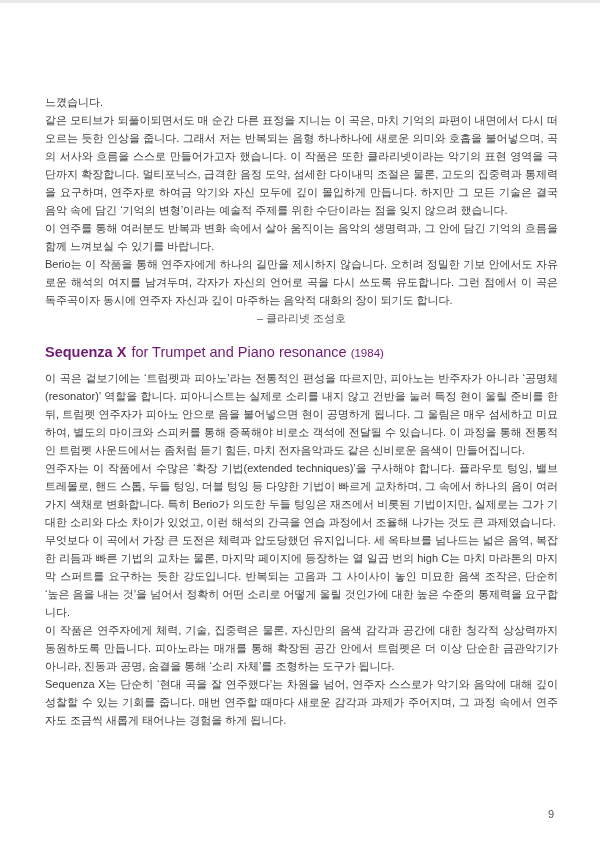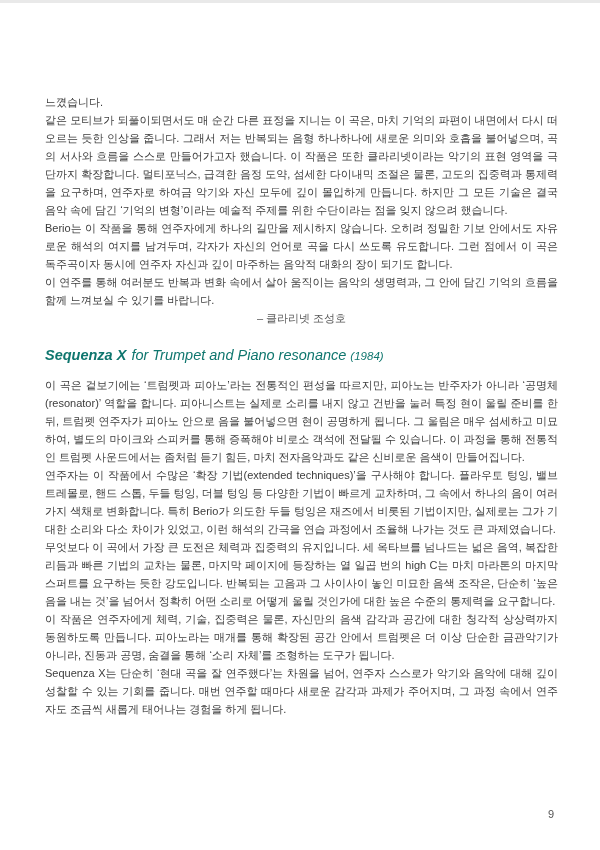--- a/index.html
+++ b/index.html
@@ -28,25 +28,24 @@
   .signature {
     font-size: 11px;
     line-height: 18px;
     color: #595959;
     text-align: center;
     margin: 0;
   }
   .section-heading {
     margin: 15px 0 6px 0;
     font-size: 14.5px;
-    line-height: 27px;
-    color: #0f766e;
+    line-height: 20px;
+    color: #701a75;
     font-weight: normal;
     white-space: nowrap;
-    font-style: italic;
   }
   .heading-title { font-weight: bold; margin-right: 5px; }
   .heading-sub { font-weight: normal; }
   .heading-year { font-size: 11.5px; }
   .page-number {
     position: absolute;
     right: 46px;
     top: 803px;
     font-size: 11px;
     line-height: 16px;
@@ -54,30 +53,30 @@
   }
 </style>
 </head>
 <body>
 
 <div class="page">
   <div class="content">
 
     <p class="para">느꼈습니다.</p>
     <p class="para">같은 모티브가 되풀이되면서도 매 순간 다른 표정을 지니는 이 곡은, 마치 기억의 파편이 내면에서 다시 떠오르는 듯한 인상을 줍니다. 그래서 저는 반복되는 음형 하나하나에 새로운 의미와 호흡을 불어넣으며, 곡의 서사와 흐름을 스스로 만들어가고자 했습니다. 이 작품은 또한 클라리넷이라는 악기의 표현 영역을 극단까지 확장합니다. 멀티포닉스, 급격한 음정 도약, 섬세한 다이내믹 조절은 물론, 고도의 집중력과 통제력을 요구하며, 연주자로 하여금 악기와 자신 모두에 깊이 몰입하게 만듭니다. 하지만 그 모든 기술은 결국 음악 속에 담긴 ‘기억의 변형’이라는 예술적 주제를 위한 수단이라는 점을 잊지 않으려 했습니다.</p>
+    <p class="para">이 연주를 통해 여러분도 반복과 변화 속에서 살아 움직이는 음악의 생명력과, 그 안에 담긴 기억의 흐름을 함께 느껴보실 수 있기를 바랍니다.</p>
     <p class="para">Berio는 이 작품을 통해 연주자에게 하나의 길만을 제시하지 않습니다. 오히려 정밀한 기보 안에서도 자유로운 해석의 여지를 남겨두며, 각자가 자신의 언어로 곡을 다시 쓰도록 유도합니다. 그런 점에서 이 곡은 독주곡이자 동시에 연주자 자신과 깊이 마주하는 음악적 대화의 장이 되기도 합니다.</p>
-    <p class="para">이 연주를 통해 여러분도 반복과 변화 속에서 살아 움직이는 음악의 생명력과, 그 안에 담긴 기억의 흐름을 함께 느껴보실 수 있기를 바랍니다.</p>
     <p class="signature">– 클라리넷 조성호</p>
 
     <h2 class="section-heading"><span class="heading-title">Sequenza X</span><span class="heading-sub">for Trumpet and Piano resonance</span>
       <span class="heading-year">(1984)</span>
     </h2>
 
     <p class="para">이 곡은 겉보기에는 ‘트럼펫과 피아노’라는 전통적인 편성을 따르지만, 피아노는 반주자가 아니라 ‘공명체(resonator)’ 역할을 합니다. 피아니스트는 실제로 소리를 내지 않고 건반을 눌러 특정 현이 울릴 준비를 한 뒤, 트럼펫 연주자가 피아노 안으로 음을 불어넣으면 현이 공명하게 됩니다. 그 울림은 매우 섬세하고 미묘하여, 별도의 마이크와 스피커를 통해 증폭해야 비로소 객석에 전달될 수 있습니다. 이 과정을 통해 전통적인 트럼펫 사운드에서는 좀처럼 듣기 힘든, 마치 전자음악과도 같은 신비로운 음색이 만들어집니다.</p>
     <p class="para">연주자는 이 작품에서 수많은 ‘확장 기법(extended techniques)’을 구사해야 합니다. 플라우토 텅잉, 밸브 트레몰로, 핸드 스톱, 두들 텅잉, 더블 텅잉 등 다양한 기법이 빠르게 교차하며, 그 속에서 하나의 음이 여러 가지 색채로 변화합니다. 특히 Berio가 의도한 두들 텅잉은 재즈에서 비롯된 기법이지만, 실제로는 그가 기대한 소리와 다소 차이가 있었고, 이런 해석의 간극을 연습 과정에서 조율해 나가는 것도 큰 과제였습니다.</p>
-    <p class="para">무엇보다 이 곡에서 가장 큰 도전은 체력과 집중력의 유지입니다. 세 옥타브를 넘나드는 넓은 음역, 복잡한 리듬과 빠른 기법의 교차는 물론, 마지막 페이지에 등장하는 열 일곱 번의 high C는 마치 마라톤의 마지막 스퍼트를 요구하는 듯한 강도입니다. 반복되는 고음과 그 사이사이 놓인 미묘한 음색 조작은, 단순히 ‘높은 음을 내는 것’을 넘어서 정확히 어떤 소리로 어떻게 울릴 것인가에 대한 높은 수준의 통제력을 요구합니다.</p>
+    <p class="para">무엇보다 이 곡에서 가장 큰 도전은 체력과 압도당했던 유지입니다. 세 옥타브를 넘나드는 넓은 음역, 복잡한 리듬과 빠른 기법의 교차는 물론, 마지막 페이지에 등장하는 열 일곱 번의 high C는 마치 마라톤의 마지막 스퍼트를 요구하는 듯한 강도입니다. 반복되는 고음과 그 사이사이 놓인 미묘한 음색 조작은, 단순히 ‘높은 음을 내는 것’을 넘어서 정확히 어떤 소리로 어떻게 울릴 것인가에 대한 높은 수준의 통제력을 요구합니다.</p>
     <p class="para">이 작품은 연주자에게 체력, 기술, 집중력은 물론, 자신만의 음색 감각과 공간에 대한 청각적 상상력까지 동원하도록 만듭니다. 피아노라는 매개를 통해 확장된 공간 안에서 트럼펫은 더 이상 단순한 금관악기가 아니라, 진동과 공명, 숨결을 통해 ‘소리 자체’를 조형하는 도구가 됩니다.</p>
     <p class="para">Sequenza X는 단순히 ‘현대 곡을 잘 연주했다’는 차원을 넘어, 연주자 스스로가 악기와 음악에 대해 깊이 성찰할 수 있는 기회를 줍니다. 매번 연주할 때마다 새로운 감각과 과제가 주어지며, 그 과정 속에서 연주자도 조금씩 새롭게 태어나는 경험을 하게 됩니다.</p>
 
   </div>
 
   <div class="page-number">9</div>
 </div>
 
 </body></html>

